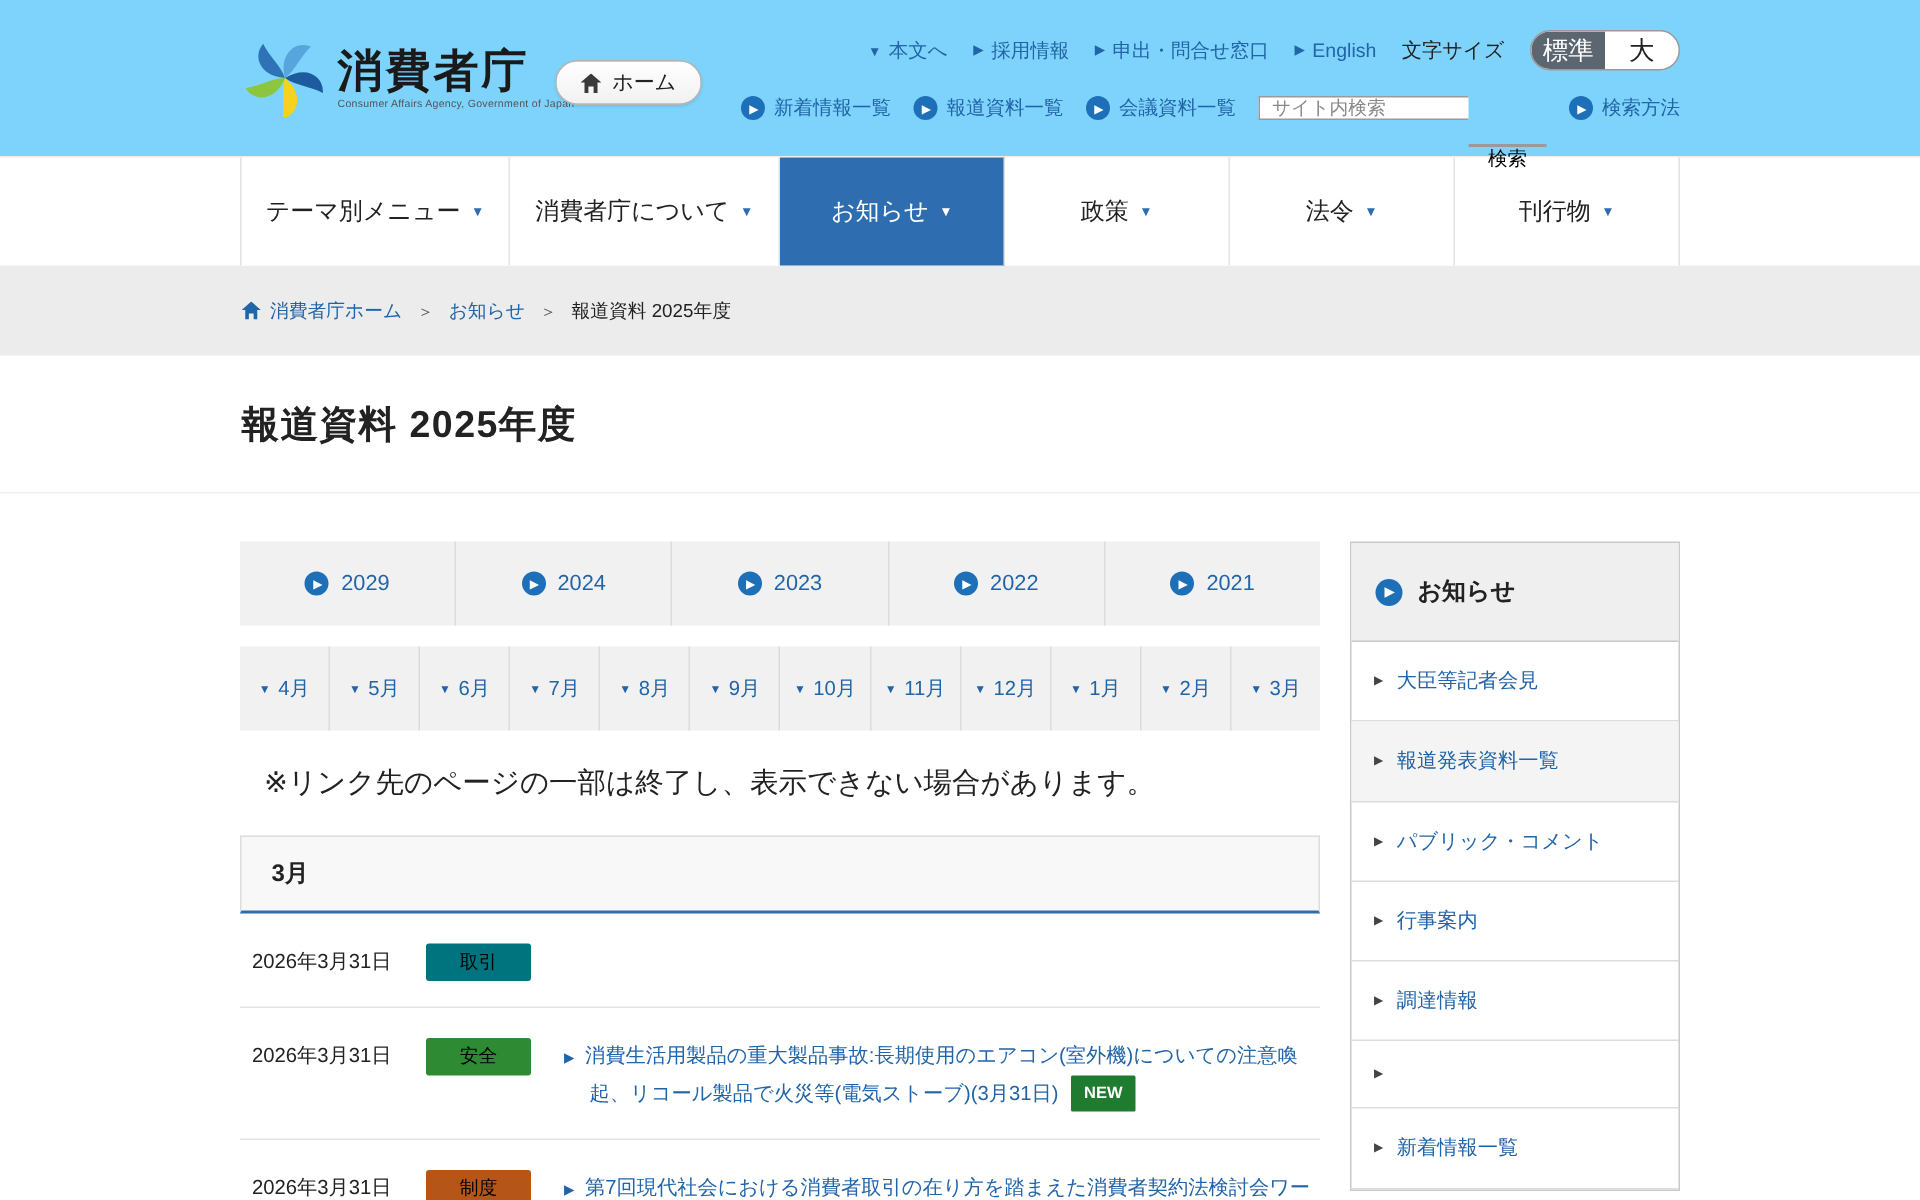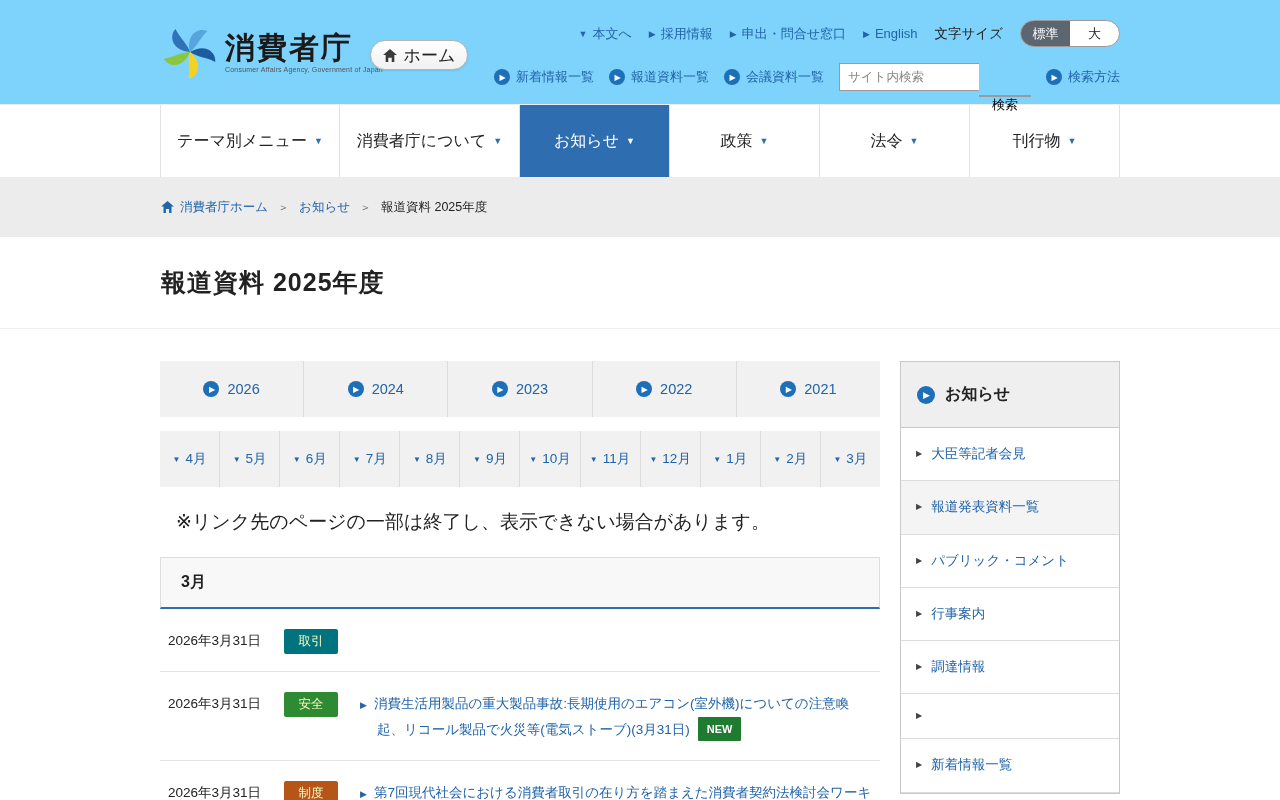--- a/index.html
+++ b/index.html
@@ -7,33 +7,33 @@
   body { font-family:"Liberation Sans","DejaVu Sans",sans-serif; background:#fff; color:#222; }
 
   
   .top-header { position:relative; height:104px; background:#7dd3fc; }
   .logo { position:absolute; left:164px; top:26px; display:flex; align-items:center; gap:9px; cursor:pointer; }
   .logo-mark { width:52px; height:52px; }
   .logo-ja { font-size:30px; font-weight:bold; letter-spacing:2px; line-height:1.15; color:#1a1a1a; }
   .logo-en { font-size:7px; color:#555; letter-spacing:.2px; }
   .home-btn { position:absolute; left:370px; top:40px; width:98px; height:30px; border:1px solid #b5b5b5; border-radius:16px;
               background:linear-gradient(#ffffff,#f1f1f1); box-shadow:0 1px 2px rgba(0,0,0,.10);
-              display:flex; align-items:center; justify-content:center; gap:7px; font-size:17px; cursor:pointer; }
+              display:flex; align-items:center; justify-content:center; gap:7px; font-size:14px; cursor:pointer; }
   .util-top { position:absolute; top:20px; right:160px; display:flex; align-items:center; gap:17px; font-size:13px; }
   .util-bottom { position:absolute; top:63px; right:160px; display:flex; align-items:center; gap:15px; font-size:13px; }
   .tlink { display:flex; align-items:center; gap:5px; color:#2264a8; cursor:pointer; }
   .tri { font-size:9px; color:#2264a8; }
   .fs-label { color:#222; font-size:13.5px; }
   .size-pill { display:flex; width:100px; height:27px; border:1px solid #9a9a9a; border-radius:14px; overflow:hidden; background:#fff; }
-  .size-opt { flex:1; display:flex; align-items:center; justify-content:center; font-size:13px; cursor:pointer; }
+  .size-opt { flex:1; display:flex; align-items:center; justify-content:center; font-size:17px; cursor:pointer; }
   .size-opt.selected { background:#5c6670; color:#fff; }
   .circ { width:16px; height:16px; border-radius:50%; background:#1d6fb8; color:#fff; display:inline-flex;
           align-items:center; justify-content:center; font-size:8px; flex-shrink:0; padding-left:1px; }
   .qlink { display:flex; align-items:center; gap:6px; color:#2264a8; cursor:pointer; }
-  .search-box { display:flex; height:28px;border-radius:11px; }
+  .search-box { display:flex; height:16px;border-radius:11px; }
   .search-input { width:140px; border:1px solid #9a9a9a; border-right:none; padding:0 8px; font-size:12.5px; outline:none;
                   font-family:inherit; color:#333; }
   .search-input::placeholder { color:#888; }
   .search-btn { width:52px; background:linear-gradient(#f7f7f7,#dcdcdc); border:1px solid #9a9a9a; font-size:13px;
                 cursor:pointer; font-family:inherit;margin-top:32px; }
 
   
   .nav-band { border-top:1px solid #ededed; }
   .nav { display:flex; margin-left:160px; width:960px; height:72px; }
   .nav-item { display:flex; flex-direction:row; align-items:center; justify-content:center; gap:7px;
@@ -70,22 +70,22 @@
   .month-item:last-child { border-right:none; }
   .month-caret { font-size:8px; color:#2264a8; }
 
   .note { margin:22px 0 0 16px; font-size:19px; color:#222; }
 
   .section-header { margin-top:22px; background:#f8f8f8; border:1px solid #ddd; border-bottom:2px solid #2e6db0;
                     padding:14px 20px; font-size:16px; font-weight:bold; }
 
   .news-row { display:flex; align-items:flex-start; padding:20px 4px 17px 8px; border-bottom:1px solid #e3e3e3; }
   .news-date { width:110px; flex-shrink:0; font-size:13.5px; color:#222; padding-top:3px; }
-  .news-badge { width:54px; flex-shrink:0; padding:4px 0; margin:0 22px 0 6px; text-align:center;
-                color:#fef9c3; font-size:12.5px; border-radius:2px; }
+  .news-badge { width:70px; flex-shrink:0; padding:4px 0; margin:0 22px 0 6px; text-align:center;
+                color:#000000; font-size:12.5px; border-radius:2px; }
   .news-body { flex:1; font-size:13.5px; line-height:1.85; padding-left:17px; text-indent:-17px; }
   .news-marker { font-size:9px; color:#2264a8; margin-right:7px; }
   .news-link { color:#2264a8; cursor:pointer; }
   .new-badge { display:inline-block; text-indent:0; color:#fff; font-size:11px; font-weight:bold;
                padding:2px 9px; margin-left:8px; vertical-align:1px; border-radius:1px; }
 
   
   .sidebar { width:220px; margin-left:20px; border:1px solid #c9c9c9; background:#fff; }
   .sidebar-header { display:flex; align-items:center; gap:10px; background:#efefef; padding:22px 16px;
                     font-size:16px; font-weight:bold; border-bottom:1px solid #c9c9c9; }
@@ -216,21 +216,21 @@
 <div class="title-band">
   <h1 class="page-title">報道資料 2025年度</h1>
 </div>
 
 <div class="main-wrap">
   <div class="main-col">
 
     <div class="year-tabs">
       <div class="year-item">
         <span class="circ">▶</span>
-        <span>2026</span>
+        <span>2029</span>
       </div>
       <div class="year-item">
         <span class="circ">▶</span>
         <span>2024</span>
       </div>
       <div class="year-item">
         <span class="circ">▶</span>
         <span>2023</span>
       </div>
       <div class="year-item">

